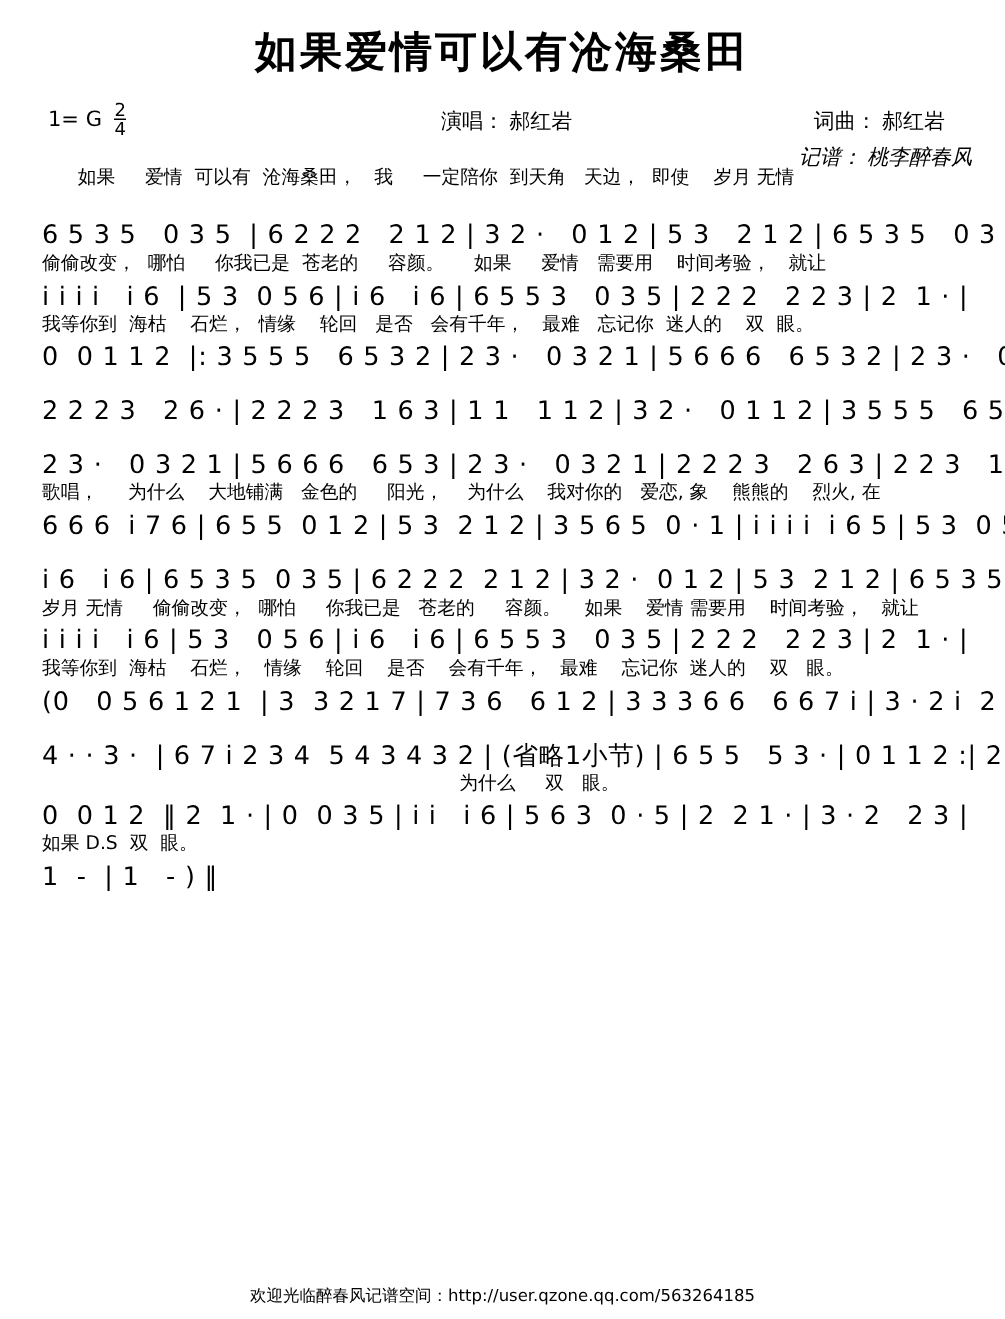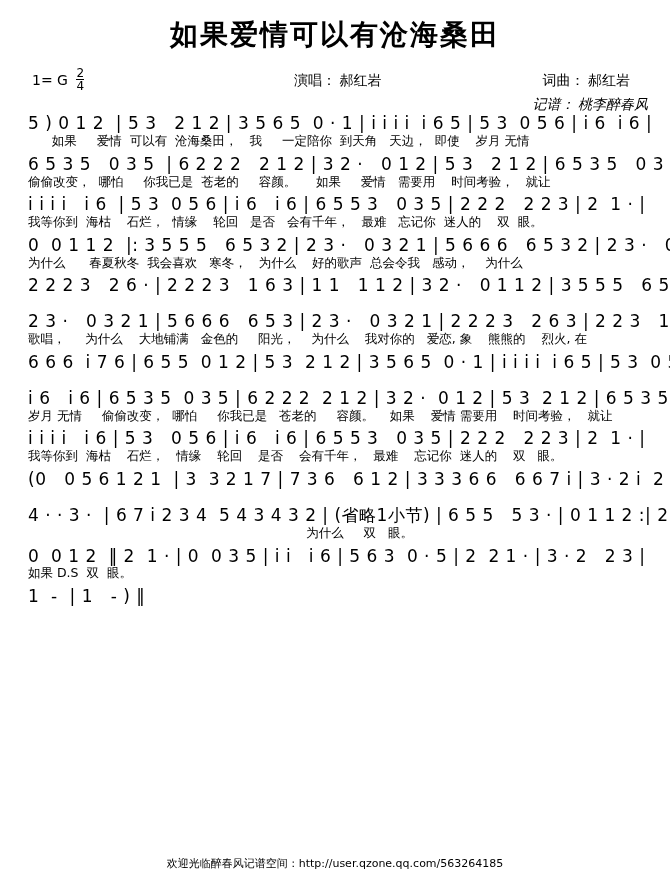--- a/index.html
+++ b/index.html
@@ -105,34 +105,32 @@
         <span class="num">2</span>
         <span class="den">4</span>
       </span>
     </div>
     <div class="singer">演唱： 郝红岩</div>
     <div class="composer">词曲： 郝红岩</div>
     <div class="notator">记谱： 桃李醉春风</div>
   </div>
 
   <div class="system">
-    <div class="notes">5 ) 0 1 2  | 5 3   2 1 2 | 3 5 6 5  0 · 1 | i i i i  i 6 5 | 5 3  0 5 6 | i 6  i 6 |</div>
     <div class="lyrics">      如果     爱情  可以有  沧海桑田，   我     一定陪你  到天角   天边，  即使    岁月 无情</div>
   </div>
   <div class="system">
     <div class="notes">6 5 3 5   0 3 5  | 6 2 2 2   2 1 2 | 3 2 ·   0 1 2 | 5 3   2 1 2 | 6 5 3 5   0 3 5</div>
     <div class="lyrics">偷偷改变，  哪怕     你我已是  苍老的     容颜。     如果     爱情   需要用    时间考验，   就让</div>
   </div>
   <div class="system">
     <div class="notes">i i i i   i 6  | 5 3  0 5 6 | i 6   i 6 | 6 5 5 3   0 3 5 | 2 2 2   2 2 3 | 2  1 · |</div>
     <div class="lyrics">我等你到  海枯    石烂，  情缘    轮回   是否   会有千年，   最难   忘记你  迷人的    双  眼。</div>
   </div>
   <div class="system">
     <div class="notes">0  0 1 1 2  |: 3 5 5 5   6 5 3 2 | 2 3 ·   0 3 2 1 | 5 6 6 6   6 5 3 2 | 2 3 ·   0 3 2 1</div>
-    <div class="lyrics">为什么      春夏秋冬  我会喜欢   寒冬，   为什么    好的歌声  总会令我   感动，    为什么</div>
   </div>
   <div class="system">
     <div class="notes">2 2 2 3   2 6 · | 2 2 2 3   1 6 3 | 1 1   1 1 2 | 3 2 ·   0 1 1 2 | 3 5 5 5   6 5 3</div>
   </div>
   <div class="system">
     <div class="notes">2 3 ·   0 3 2 1 | 5 6 6 6   6 5 3 | 2 3 ·   0 3 2 1 | 2 2 2 3   2 6 3 | 2 2 3   1 6 3</div>
     <div class="lyrics">歌唱，     为什么    大地铺满   金色的     阳光，    为什么    我对你的   爱恋, 象    熊熊的    烈火, 在</div>
   </div>
   <div class="system">
     <div class="notes">6 6 6  i 7 6 | 6 5 5  0 1 2 | 5 3  2 1 2 | 3 5 6 5  0 · 1 | i i i i  i 6 5 | 5 3  0 5 6</div>

